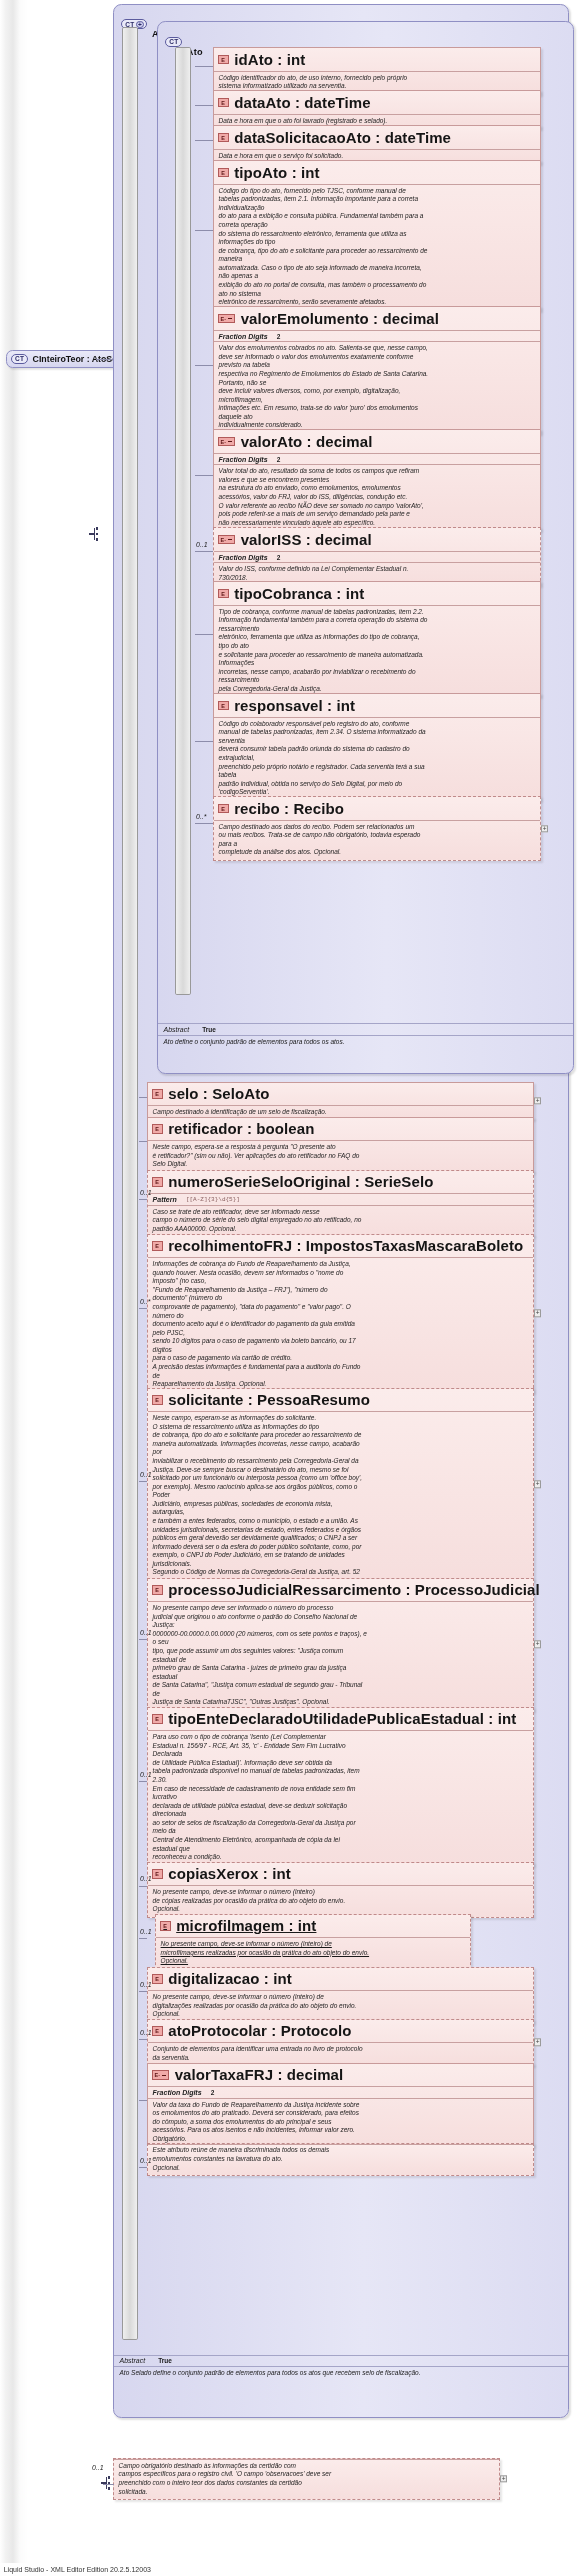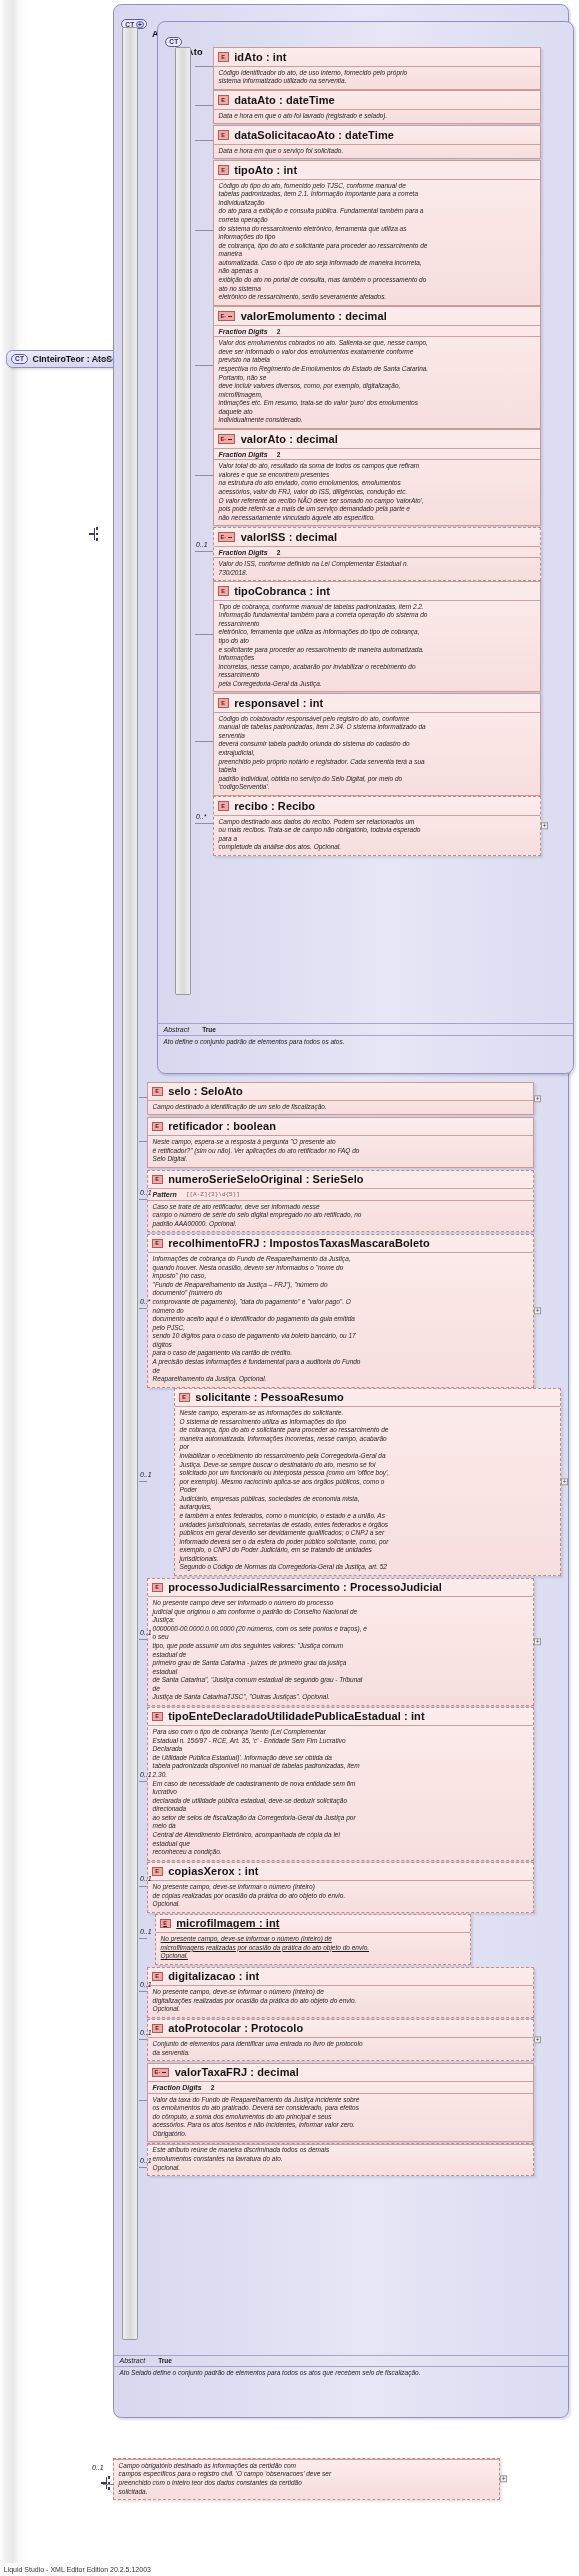--- a/index.html
+++ b/index.html
@@ -67,21 +67,21 @@
   }
   .e-badge {
     display:inline-flex; align-items:center; justify-content:center; gap:0.9px;
     border:0.9px solid #b05a5a; background:#f0aaa8; color:#5a1414;
     font-size:5.5px; font-weight:bold; height:9.2px; min-width:11px; padding:0 1.8px;
   }
   .e-badge .minus {
     display:inline-block; width:4.6px; height:0.9px; background:#5a1414; margin-left:0.9px;
   }
   .el-name {
-    font-size:11px; font-weight:bold; color:#151515; white-space:nowrap;
+    font-size:15px; font-weight:bold; color:#151515; white-space:nowrap;
     letter-spacing:0.1px;
   }
   .facet {
     border-top:0.9px solid #c8a0a0;
     padding:1.8px 4.6px;
     font-style:italic; font-size:7px; color:#222;
     display:flex; gap:9.2px;
   }
   .facet b { font-style:italic; font-weight:bold; }
   .facet .val { font-style:normal; font-weight:bold; font-size:6.5px; }
@@ -417,21 +417,21 @@
 sendo 10 dígitos para o caso de pagamento via boleto bancário, ou 17
 dígitos
 para o caso de pagamento via cartão de crédito.
 A precisão destas informações é fundamental para a auditoria do Fundo
 de
 Reaparelhamento da Justiça. Opcional.</div>
           <div class="exp">+</div>
         </div>
         <div class="ln h" style="left: 25px; top: 1303px; width: 8.3px;"></div>
         <div class="card" style="left: 26px; top: 1293px;">0..*</div>
-        <div class="el optional" style="left: 33px; top: 1383px; width: 387px; margin-left: 27px;">
+        <div class="el optional" style="left: 33px; top: 1383px; width: 387px;">
           <div class="el-head">
             <span class="e-badge">
               <span>E</span>
             </span>
             <span class="el-name">solicitante  : PessoaResumo</span>
           </div>
           <div class="annot">Neste campo, esperam-se as informações do solicitante.
 O sistema de ressarcimento utiliza as informações do tipo
 de cobrança, tipo do ato e solicitante para proceder ao ressarcimento de
 maneira automatizada. Informações incorretas, nesse campo, acabarão

